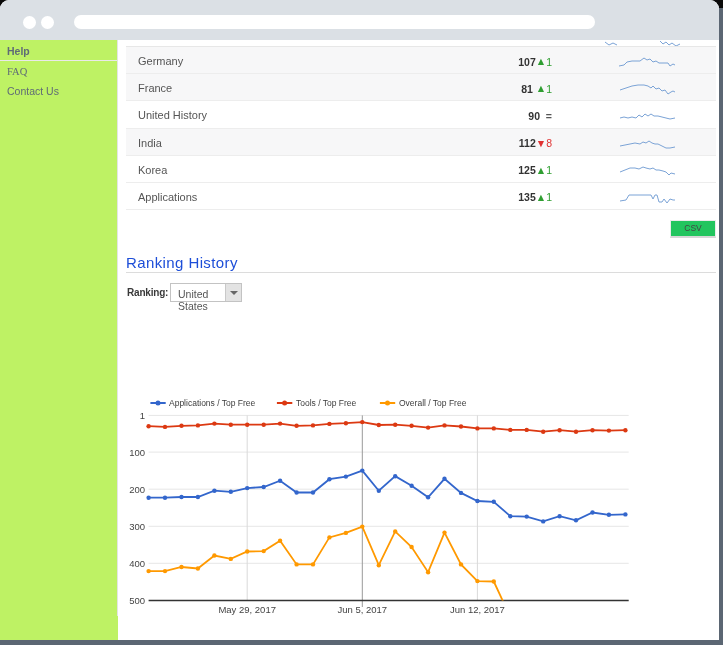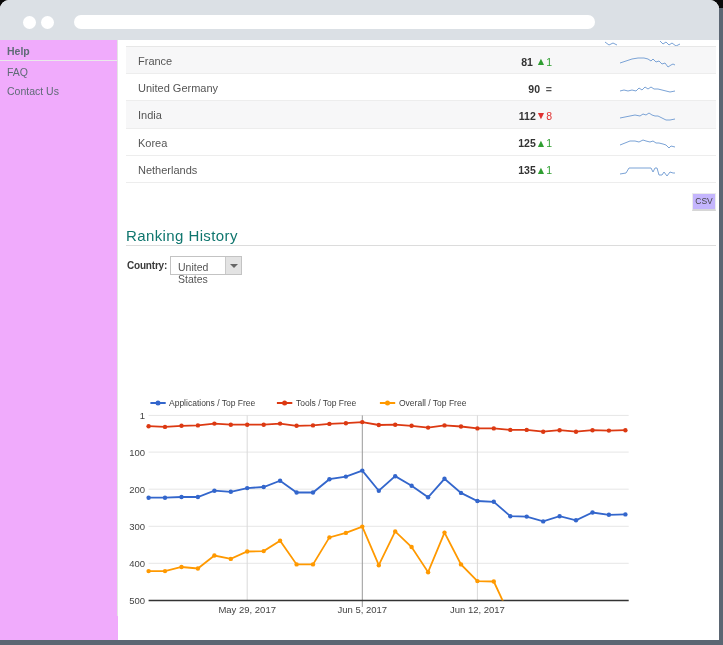--- a/index.html
+++ b/index.html
@@ -3,112 +3,119 @@
 <meta charset="utf-8">
 <style>
 * { margin:0; padding:0; box-sizing:border-box; }
 html,body { width:723px; height:645px; overflow:hidden; }
 body { background:#5b6673; font-family:"Liberation Sans", sans-serif; position:relative; }
 #blackstrip { position:absolute; left:0; top:0; width:723px; height:8px; background:#0a0a0a; }
 #browser { position:absolute; left:0; top:0; width:719px; height:640px; background:#fff; border-radius:9px 9px 0 0; overflow:hidden; }
 #chrome { position:absolute; left:0; top:0; width:719px; height:40px; background:#dbe0e5; }
 .dot { position:absolute; top:15.5px; width:13px; height:13px; border-radius:50%; background:#fff; }
 #urlbar { position:absolute; left:74px; top:15px; width:521px; height:13.5px; border-radius:7px; background:#fff; }
-#sidebar { position:absolute; left:0; top:40px; width:118px; height:600px; background:#f0abfc; }
+#sidebar { position:absolute; left:0; top:40px; width:118px; height:600px; background:#bef264; }
 #sidebar .vborder { position:absolute; right:0; top:0; width:1px; height:576px; background:#e4e4e4; }
 #sidebar .item { position:absolute; left:7px; font-size:10.5px; color:#5f6b76; }
 #sidebar .sep { position:absolute; left:0; top:20px; width:117px; height:1px; background:#e9e9e9; }
 #content { position:absolute; left:126px; top:40px; width:590px; height:600px; }
 .sliver { position:relative; height:7px; border-bottom:1px solid #e7e7e7; overflow:hidden; }
 .row { position:relative; height:27.2px; border-bottom:1px solid #ededed; }
 .row.odd { background:#f7f7f8; }
 .row .cname { position:absolute; left:12px; top:8px; font-size:11px; color:#555; }
 .row .val { position:absolute; right:164px; top:8.5px; font-size:10.5px; font-weight:bold; color:#333; }
 .row .spark { position:absolute; left:492px; top:7px; }
 .up { color:#2f9e31; }
 .dn { color:#e03232; }
 .eq { color:#555; }
 .tri { font-size:10.5px; position:relative; top:-0.5px; }
 #csvrow { position:relative; height:27px; }
-#csvbtn { position:absolute; right:0; top:10px; width:24px; height:18px; background:#c4b5fd; border:1px solid #ebebeb; border-bottom:2px solid #d6d6d6; font-size:8.5px; color:#444; text-align:center; line-height:15px; }
+#csvbtn { position:absolute; right:0; top:10px; width:46px; height:18px; background:#22c55e; border:1px solid #ebebeb; border-bottom:2px solid #d6d6d6; font-size:8.5px; color:#444; text-align:center; line-height:15px; }
 #rhead { position:relative; margin-top:19px; height:17px; border-bottom:1px solid #dcdcdc; }
-#rhead h2 { font-size:15px; font-weight:400; color:#0f766e; letter-spacing:0.4px; line-height:14px; }
+#rhead h2 { font-size:15px; font-weight:400; color:#1d4ed8; letter-spacing:0.4px; line-height:14px; }
 #countryrow { position:relative; margin-top:10px; height:19px; }
 #countryrow .lab { position:absolute; left:1px; top:4px; font-size:10px; letter-spacing:-0.2px; font-weight:bold; color:#3a3a3a; }
 #select { position:absolute; left:44px; top:0; width:72px; height:19px; background:#fff; border:1px solid #c3c3c3; }
 #select .txt { position:absolute; left:7px; top:4px; font-size:10.5px; color:#555; }
 #select .arr { position:absolute; right:0; top:0; width:16px; height:17px; background:#e3e3e3; border-left:1px solid #c9c9c9; }
 #select .arr:after { content:""; position:absolute; left:4px; top:7px; width:0; height:0; border-left:4px solid transparent; border-right:4px solid transparent; border-top:4px solid #666; }
 #chart { position:absolute; left:0; top:355px; }
 </style>
 </head>
 <body>
 <div id="blackstrip"></div>
 <div id="browser">
   <div id="chrome">
     <div class="dot" style="left:22.5px"></div>
     <div class="dot" style="left:40.5px"></div>
     <div id="urlbar"></div>
   </div>
   <div id="sidebar">
     <div class="item" style="top:5px; font-weight:bold;">Help</div>
     <div class="sep"></div>
-    <div class="item" style="top:26px;">FAQ</div>
+    <div class="item" style="top:26px;font-family:Liberation Serif, serif;">FAQ</div>
     <div class="item" style="top:45px;">Contact Us</div>
     <div class="vborder"></div>
   </div>
   <div id="content">
     <div class="sliver">
       <svg style="position:absolute; left:478px; top:0;" width="80" height="7" fill="none" stroke="#7ba3d6" stroke-width="1">
         <path d="M1,2 L5,5 L9,3 L13,5 M56,1 L59,4 L62,2 L65,5 L68,3 L72,6 L76,4"></path>
       </svg>
     </div>
     <div class="row odd">
+      <span class="cname">Germany</span>
+      <span class="val">107<span class="up"><span class="tri">▲</span><span style="font-weight:normal">1</span></span></span>
+      <svg class="spark" width="58" height="16" fill="none" stroke="#7ba3d6" stroke-width="1">
+          <polyline points="1,12 6,11 9,8 14,7 22,7 26,4 29,6 32,5 35,8 38,7 41,9 46,9 50,9 52,12 55,10 57,11"></polyline>
+        </svg>
+    </div>
+    <div class="row odd">
       <span class="cname">France</span>
       <span class="val">81 <span class="up"><span class="tri">▲</span><span style="font-weight:normal">1</span></span></span>
       <svg class="spark" width="58" height="16" fill="none" stroke="#7ba3d6" stroke-width="1">
           <polyline points="2,9 8,7 14,5 20,4 26,4 30,5 33,7 35,5 38,8 41,7 44,10 47,9 50,13 53,11 55,10 57,11"></polyline>
         </svg>
     </div>
     <div class="row">
-      <span class="cname">United Germany</span>
+      <span class="cname">United History</span>
       <span class="val">90&nbsp; <span class="eq">=</span></span>
       <svg class="spark" width="58" height="16" fill="none" stroke="#7ba3d6" stroke-width="1">
           <polyline points="2,10 6,9 10,10 14,9 18,10 21,7 24,9 27,6 30,8 33,6 36,8 40,8 44,9 48,10 52,11 57,10"></polyline>
         </svg>
     </div>
     <div class="row odd">
       <span class="cname">India</span>
       <span class="val">112<span class="dn"><span class="tri">▼</span><span style="font-weight:normal">8</span></span></span>
       <svg class="spark" width="58" height="16" fill="none" stroke="#7ba3d6" stroke-width="1">
           <polyline points="2,10 7,9 12,8 17,7 22,8 25,6 28,7 31,5 34,7 37,8 40,8 44,10 48,12 52,12 57,11"></polyline>
         </svg>
     </div>
     <div class="row">
       <span class="cname">Korea</span>
       <span class="val">125<span class="up"><span class="tri">▲</span><span style="font-weight:normal">1</span></span></span>
       <svg class="spark" width="58" height="16" fill="none" stroke="#7ba3d6" stroke-width="1">
           <polyline points="2,9 7,7 12,5 17,5 21,6 25,4 28,5 32,6 35,5 38,7 41,7 45,8 48,9 51,12 53,10 57,11"></polyline>
         </svg>
     </div>
     <div class="row">
-      <span class="cname">Netherlands</span>
+      <span class="cname">Applications</span>
       <span class="val">135<span class="up"><span class="tri">▲</span><span style="font-weight:normal">1</span></span></span>
       <svg class="spark" width="58" height="16" fill="none" stroke="#7ba3d6" stroke-width="1">
           <polyline points="2,11 8,10 11,5 18,5 26,5 30,5 33,5 35,9 37,5 39,5 41,12 44,12 46,9 49,13 52,9 55,10 57,10"></polyline>
         </svg>
     </div>
     <div id="csvrow">
         <div id="csvbtn">CSV</div>
       </div>
     <div id="rhead">
         <h2>Ranking History</h2>
       </div>
     <div id="countryrow">
-      <span class="lab">Country:</span>
+      <span class="lab">Ranking:</span>
       <div id="select">
           <span class="txt">United States</span>
           <div class="arr"></div>
         </div>
     </div>
     <svg id="chart" width="590" height="230">
 
       <g>
         <line x1="24.4" y1="8" x2="39.7" y2="8" stroke="#3366cc" stroke-width="2"></line>
         <circle cx="32" cy="8" r="2.5" fill="#3366cc"></circle>

